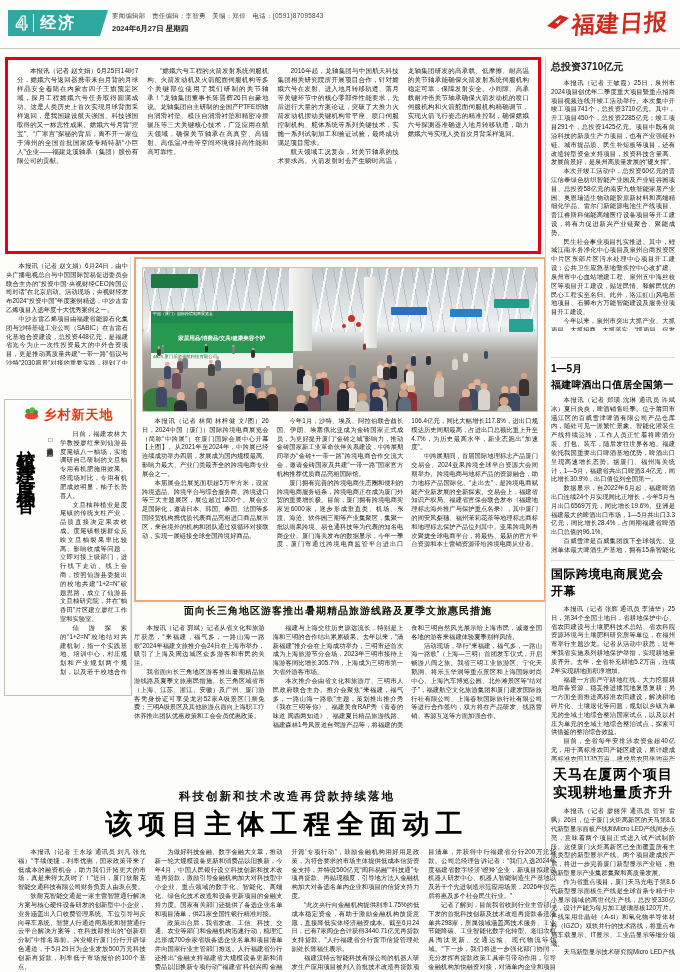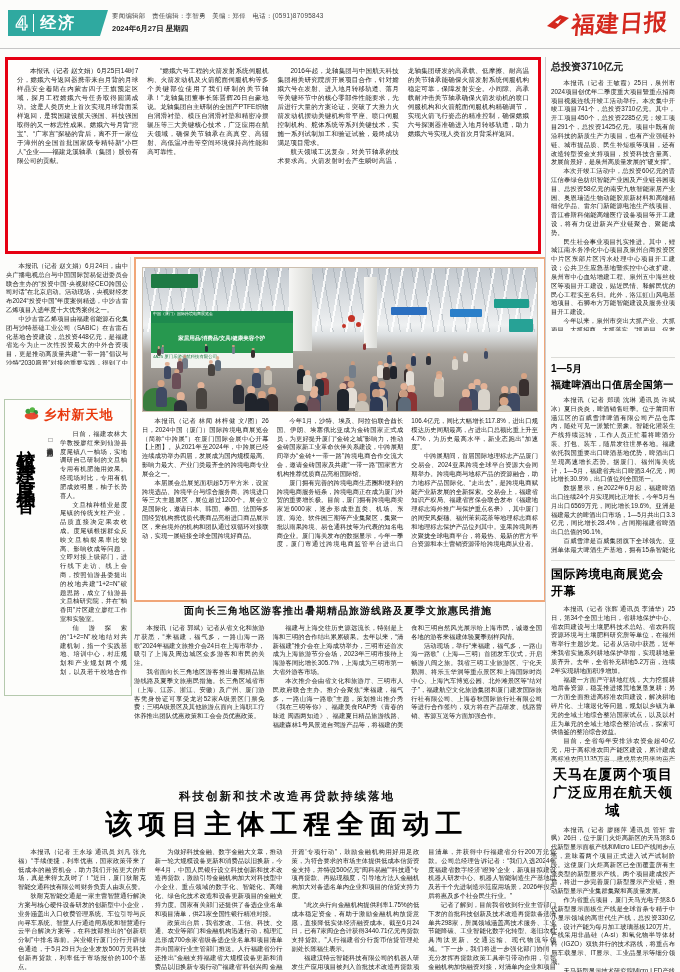--- a/index.html
+++ b/index.html
@@ -487,21 +487,21 @@
         <p>本报讯（记者 张辉 通讯员 李清华）25日，第34个全国土地日，省耕地保护中心、省农田建设与土壤肥料技术总站、省农科院资源环境与土壤肥料研究所等单位，在福州市举行主题沙龙。记者从活动中获悉，近年来我省实施系列耕地保护举措，实现耕地量质齐升。去年，全省补充耕地5.2万亩，连续2年实现耕地面积净增加。</p>
         <p>福建一方面严守耕地红线，大力挖掘耕地后备资源，稳妥推进撂荒地复垦复耕；另一方面全面推进高标准农田建设，解决耕地碎片化、土壤退化等问题，规划以乡镇为单元的全域土地综合整治国家试点，以及以村庄为单元的全域土地综合整治试点，探索可供借鉴的整治综合效益。</p>
         <p>目前，全省每年安排涉农资金超40亿元，用于高标准农田产能区建设，累计建成高标准农田1135万亩，建成后农田平均亩产提高10%以上，节水超30%。</p>
       </div>
   </div>
   <div class="sb-rule" style="top:760px;"></div>
 
   <div class="sb" style="top:766px;height:200px;">
     <div class="tm-h">
       <div>天马在厦两个项目</div>
-      <div>广泛应用在航天领域</div>
+      <div>实现耕地量质齐升</div>
     </div>
     <div class="tm-text cols smalltext">
         <p>本报讯（记者 廖丽萍 通讯员 管轩 雷飒）26日，位于厦门火炬高新区的天马第8.6代新型显示面板产线和Micro LED产线同步点亮，意味着两个项目正式进入试产试制阶段。这使厦门火炬高新区已全面覆盖所有主流类型的新型显示产线。两个项目建成投产后，将进一步完善厦门新型显示产业链，推动新型显示产业集群集聚和高质量发展。</p>
         <p>作为省重点项目，厦门天马光电子第8.6代新型显示面板生产线是全球首条专精于中小显示领域的高世代生产线，总投资330亿元，设计产能为每月加工玻璃基板120万片。产线采用非晶硅（A-si）和氧化物半导体材料（IGZO）双轨并行的技术路线，将重点布局车载显示、IT显示、工业品显示等细分领域。</p>
         <p>天马新型显示技术研究院Micro LED产线项目于2022年投建，总投资11亿元，是天马依托全球领先的LTPS TFT技术，打造的一条从巨量转移到显示模组全制程Micro LED产线，项目预计明年实现小批量出货。</p>
       </div>
   </div>
 
 </div>
 

